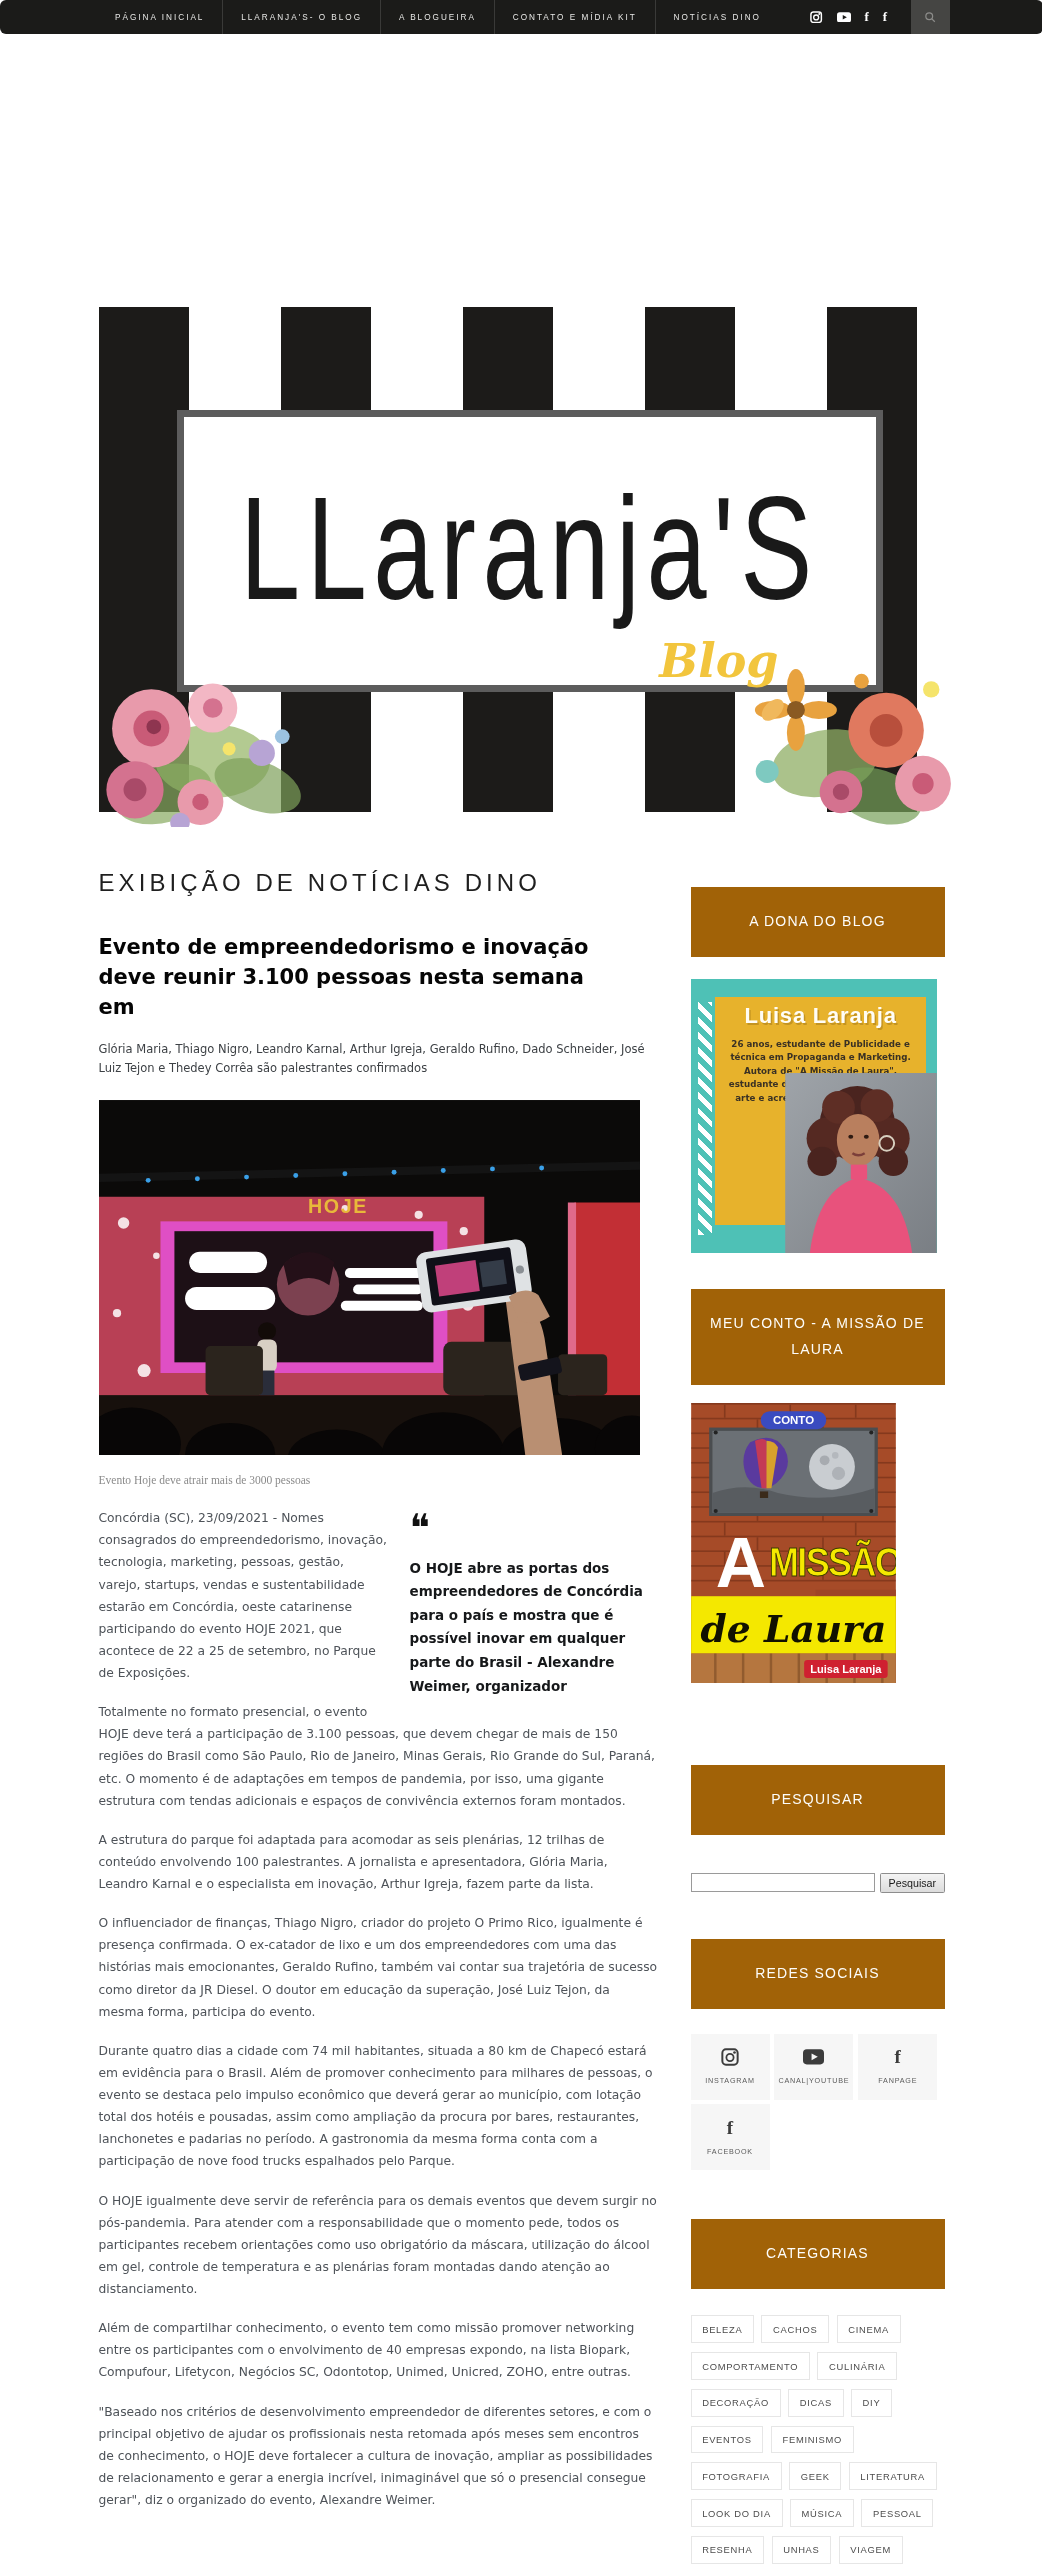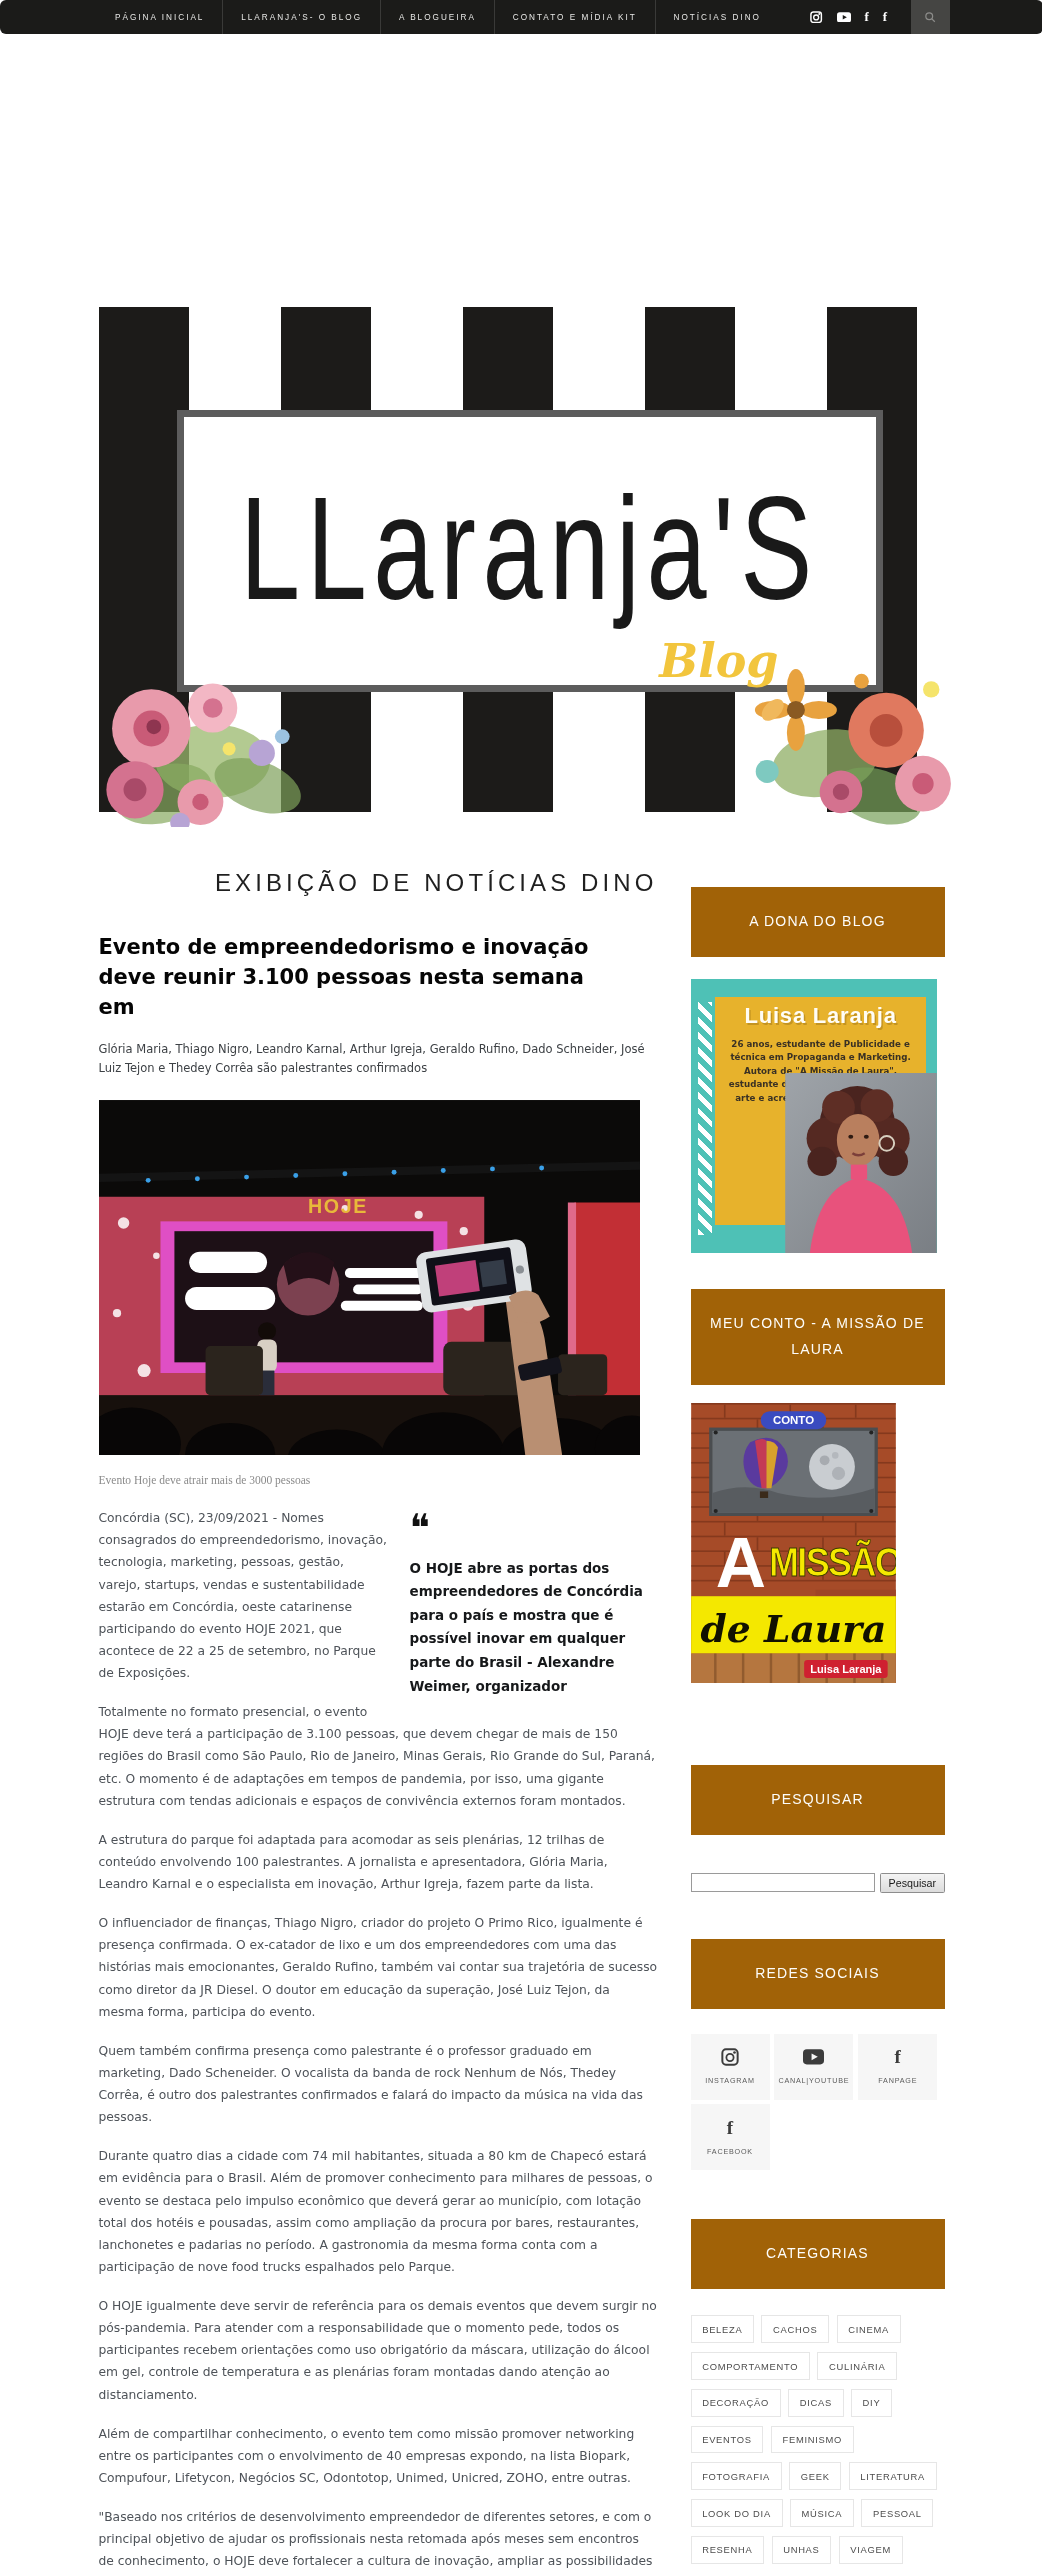--- a/index.html
+++ b/index.html
@@ -47,21 +47,21 @@
   }
   .flowers { position:absolute; pointer-events:none; }
   .flowers.fl-left { left:-8.2px; bottom:-14.8px; }
   .flowers.fl-right { right:-19.7px; bottom:-24.6px; }
   
   .content { width:846px; margin:0 auto; display:flex; }
   .main-col { width:559px; padding-top:57px; }
   .side-col { width:254px; margin-left:33px; padding-top:75px; }
   
   .section-heading {
-    text-align:right; font-family:"Liberation Sans",sans-serif; font-weight:300;
+    text-align:left; font-family:"Liberation Sans",sans-serif; font-weight:300;
     font-size:24px; letter-spacing:4.1px; color:#1f1f1f;
   }
   .article-title {
     margin-top:36px; font-weight:bold; font-size:21px; line-height:1.42; color:#050505;
     max-width:500px; font-family:"DejaVu Sans",sans-serif;
   }
   .article-subtitle { margin-top:18px; font-size:11.5px; line-height:1.6; color:#3d4145; max-width:549px; }
   .article-photo { margin-top:23px; width:541px; height:355px; display:block; }
   .photo-caption {
     margin-top:19px; font-family:"Liberation Serif",serif; font-size:11.5px; color:#8a8a8a;
@@ -292,21 +292,20 @@
 
     <div class="article-body">
       <div class="pull-quote">
         <div class="quote-mark">❝</div>
         <div class="quote-text">O HOJE abre as portas dos empreendedores de Concórdia para o país e mostra que é possível inovar em qualquer parte do Brasil - Alexandre Weimer, organizador</div>
       </div>
       <p>Concórdia (SC), 23/09/2021 - Nomes consagrados do empreendedorismo, inovação, tecnologia, marketing, pessoas, gestão, varejo, startups, vendas e sustentabilidade estarão em Concórdia, oeste catarinense participando do evento HOJE 2021, que acontece de 22 a  25 de setembro, no Parque de Exposições.</p>
       <p>Totalmente no formato presencial, o evento HOJE deve terá a participação de 3.100 pessoas, que devem chegar de mais de 150 regiões do Brasil como São Paulo, Rio de Janeiro, Minas Gerais, Rio Grande do Sul, Paraná, etc. O momento é de adaptações em tempos de pandemia, por isso, uma gigante estrutura com tendas adicionais e espaços de convivência externos foram montados.</p>
       <p>A estrutura do parque foi adaptada para acomodar as seis plenárias, 12 trilhas de conteúdo envolvendo 100 palestrantes. A jornalista e apresentadora, Glória Maria, Leandro Karnal e o especialista em inovação, Arthur Igreja, fazem parte da lista.</p>
       <p>O influenciador de finanças, Thiago Nigro, criador do projeto O Primo Rico, igualmente é presença confirmada. O ex-catador de lixo e um dos empreendedores com uma das histórias mais emocionantes, Geraldo Rufino, também vai contar sua trajetória de sucesso como diretor da JR Diesel. O doutor em educação da superação, José Luiz Tejon, da mesma forma, participa do evento.</p>
-      <p>Quem também confirma presença como palestrante é o professor graduado em marketing, Dado Scheneider. O vocalista da banda de rock Nenhum de Nós, Thedey Corrêa, é outro dos palestrantes confirmados e falará do impacto da música na vida das pessoas.</p>
       <p>Durante quatro dias a cidade com 74 mil habitantes, situada a 80 km de Chapecó estará em evidência para o Brasil. Além de promover conhecimento para milhares de pessoas, o evento se destaca pelo impulso econômico que deverá gerar ao município, com lotação total dos hotéis e pousadas, assim como ampliação da procura por bares, restaurantes, lanchonetes e padarias no período. A gastronomia da mesma forma conta com a participação de nove food trucks espalhados pelo Parque.</p>
       <p>O HOJE igualmente deve servir de referência para os demais eventos que devem surgir no pós-pandemia. Para atender com a responsabilidade que o momento pede, todos os participantes recebem orientações como uso obrigatório da máscara, utilização do álcool em gel, controle de temperatura e as plenárias foram montadas dando atenção ao distanciamento.</p>
       <p>Além de compartilhar conhecimento, o evento tem como missão promover networking entre os participantes com o envolvimento de 40 empresas expondo, na lista Biopark, Compufour, Lifetycon, Negócios SC, Odontotop, Unimed, Unicred, ZOHO, entre outras.</p>
       <p>"Baseado nos critérios de desenvolvimento empreendedor de diferentes setores, e com o principal objetivo de ajudar os profissionais nesta retomada após meses sem encontros de conhecimento, o HOJE deve fortalecer a cultura de inovação, ampliar as possibilidades de relacionamento e gerar a energia incrível, inimaginável que só o presencial consegue gerar", diz o organizado do evento, Alexandre Weimer.</p>
     </div>
 
   </div>
 
   <div class="side-col">
 

